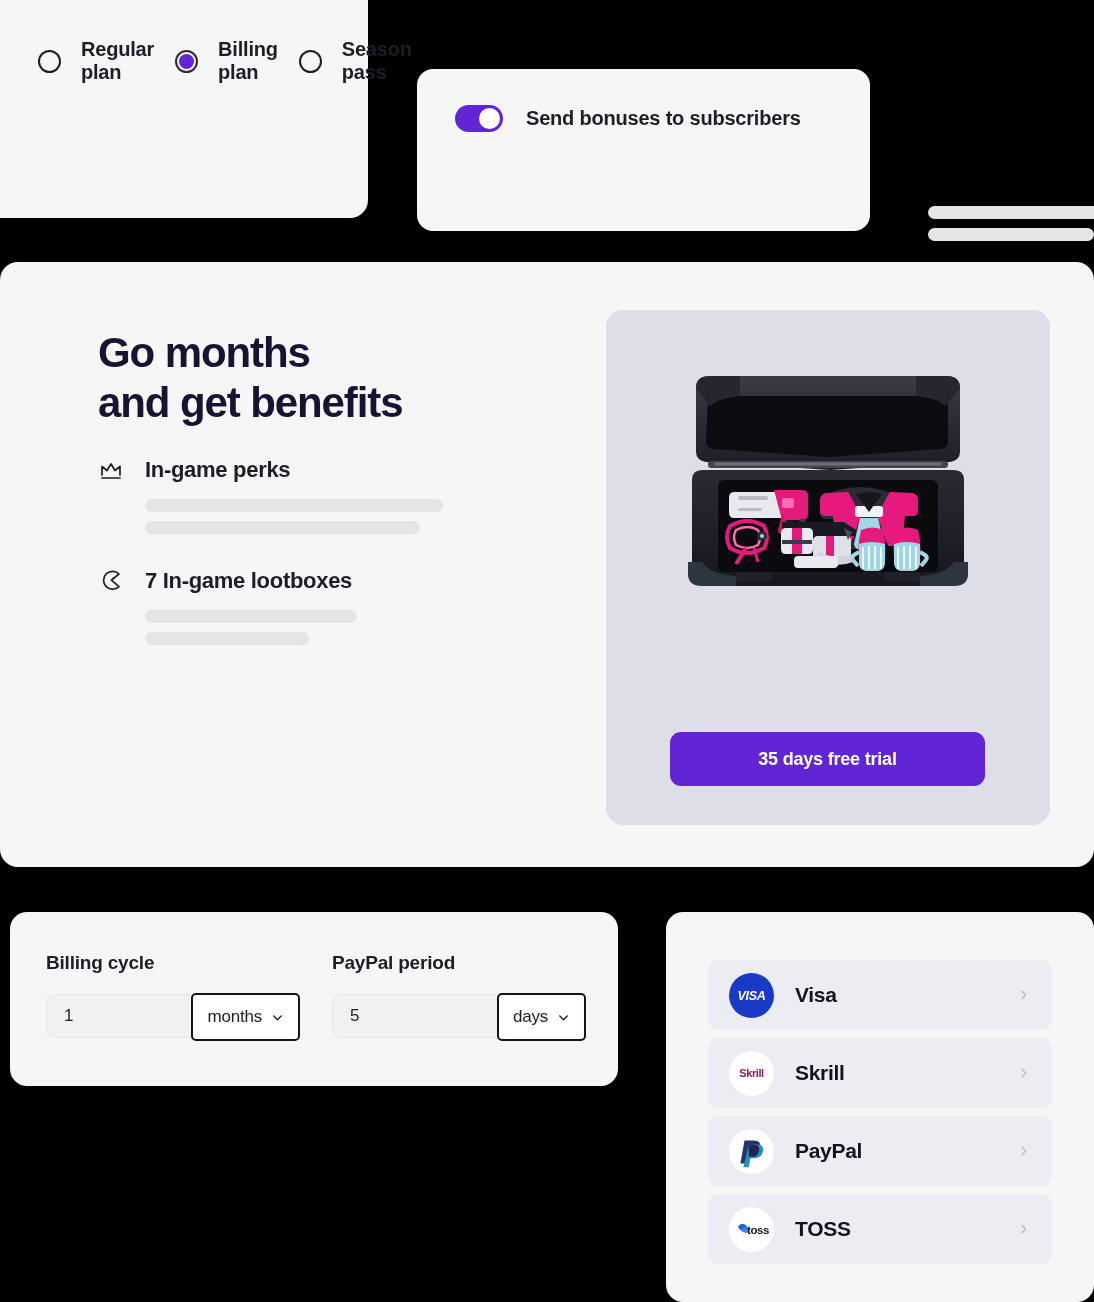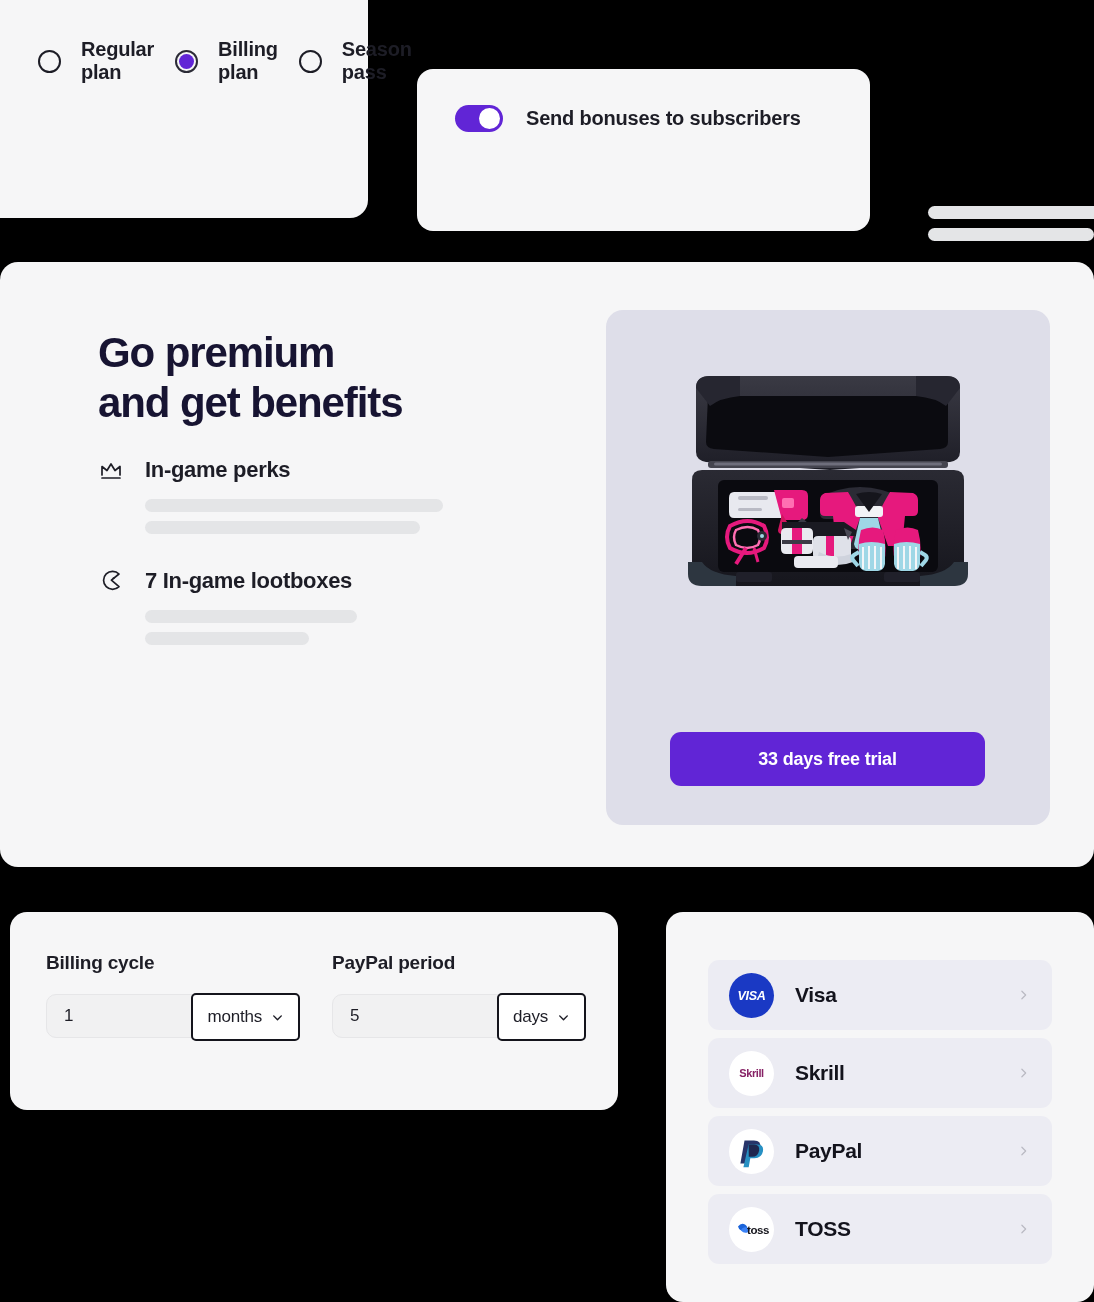--- a/index.html
+++ b/index.html
@@ -218,21 +218,21 @@
     font-weight: bold;
     letter-spacing: -0.2px;
     cursor: pointer;
   }
 
   
   #billing-card {
     left: 10px;
     top: 912px;
     width: 608px;
-    height: 198px;
+    height: 174px;
     border-radius: 17px;
   }
   .field-group {
     position: absolute;
     top: 40px;
   }
   .field-label {
     font-size: 19px;
     font-weight: bold;
     color: #1d1d26;
@@ -367,21 +367,21 @@
     </div>
     <div class="skel-wrap">
       <div class="skel" style="width:226px"></div>
       <div class="skel" style="width:166px"></div>
     </div>
   </div>
 
   <div class="card" id="premium-panel">
 
     <div id="premium-title">
-      <div>Go premium</div>
+      <div>Go months</div>
       <div>and get benefits</div>
     </div>
 
     <div class="features">
 
 
       <div class="feature">
         <div class="feature-head">
           <span class="feature-icon">
             <svg width="24" height="24" viewBox="0 0 24 24" fill="none" stroke="#1d1d26" stroke-width="1.7" stroke-linejoin="round" stroke-linecap="round">
@@ -483,21 +483,21 @@
         <path d="M181 178 q12-4 26 0 l0 20 q-1 6-7 7 h-12 q-6-1-7-7 z" fill="#9fd7e6"></path>
         <path d="M185 181 v22 M191 180 v23 M197 180 v23 M203 181 v22" stroke="#f3f5f8" stroke-width="2"></path>
         <path d="M181 186 l-5 3 q-3 2-1 5 l5 6" fill="none" stroke="#9fd7e6" stroke-width="4"></path>
 
         <path d="M218 164 q12-5 22 0 l2 10 q2 18-3 26 q-5 5-10 5 q-6 0-10-5 q-5-9-3-26 z" fill="#e6197d"></path>
         <path d="M216 178 q12-4 26 0 l0 20 q-1 6-7 7 h-12 q-6-1-7-7 z" fill="#9fd7e6"></path>
         <path d="M220 181 v22 M226 180 v23 M232 180 v23 M238 181 v22" stroke="#f3f5f8" stroke-width="2"></path>
         <path d="M242 186 l5 3 q3 2 1 5 l-5 6" fill="none" stroke="#9fd7e6" stroke-width="4"></path>
       </svg>
 
-      <button id="trial-button">33 days free trial</button>
+      <button id="trial-button">35 days free trial</button>
     </div>
 
   </div>
 
   <div class="card" id="billing-card">
 
     <div class="field-group" style="left:36px">
       <div class="field-label">Billing cycle</div>
       <div class="input-shell">
         <input class="input-value" type="text" value="1" style="">

